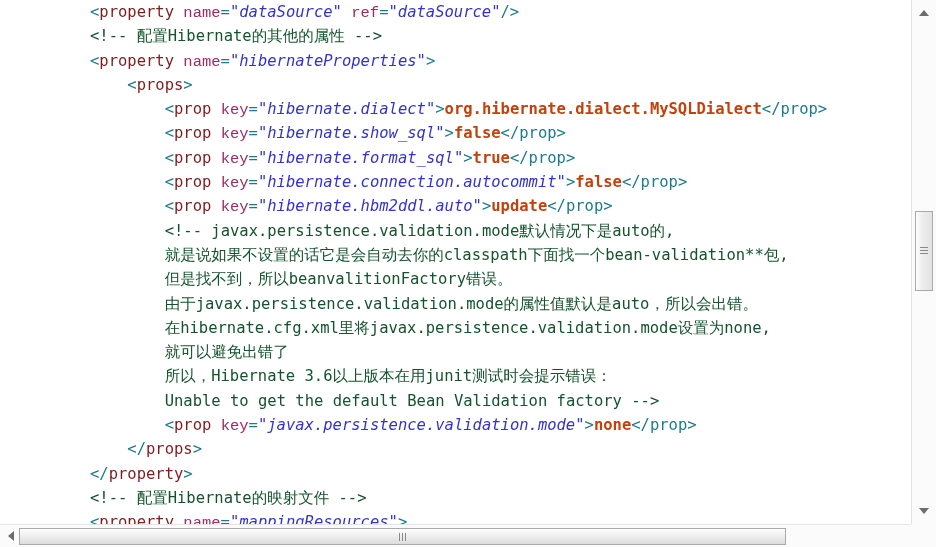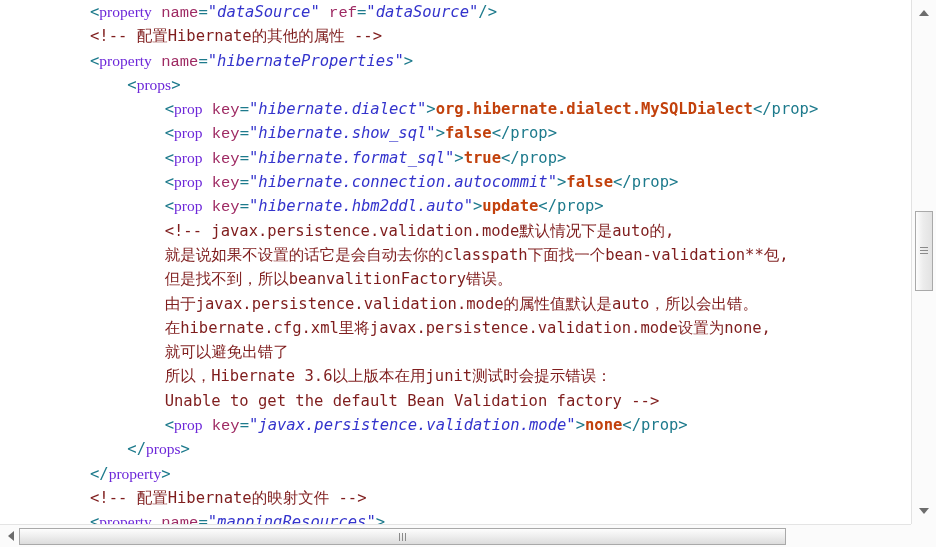--- a/index.html
+++ b/index.html
@@ -45,25 +45,25 @@
     letter-spacing: 0px;
   }
 
   .code-line {
     white-space: pre;
     height: 24.3px;
   }
 
   
   .tok-punct     { color: #1d7a8c; }   
-  .tok-tag       { color: #6d28d9; font-family: Liberation Serif, serif; }   
+  .tok-tag       { color: #7f1d1d; }   
   .tok-attr      { color: #9e2a63; font-family: Liberation Mono, monospace; }   
   .tok-value     { color: #3333cc; font-style: italic; }  
   .tok-text      { color: #c2410c; font-weight: bold; }   
-  .tok-comment   { color: #7f1d1d; }   
+  .tok-comment   { color: #14532d; }   
   .tok-plain     { color: #111111; }
 
   
   .scroll-track {
     position: absolute;
     background: #f4f4f4;
     border: 1px solid #dcdcdc;
     box-sizing: border-box;
   }
 

